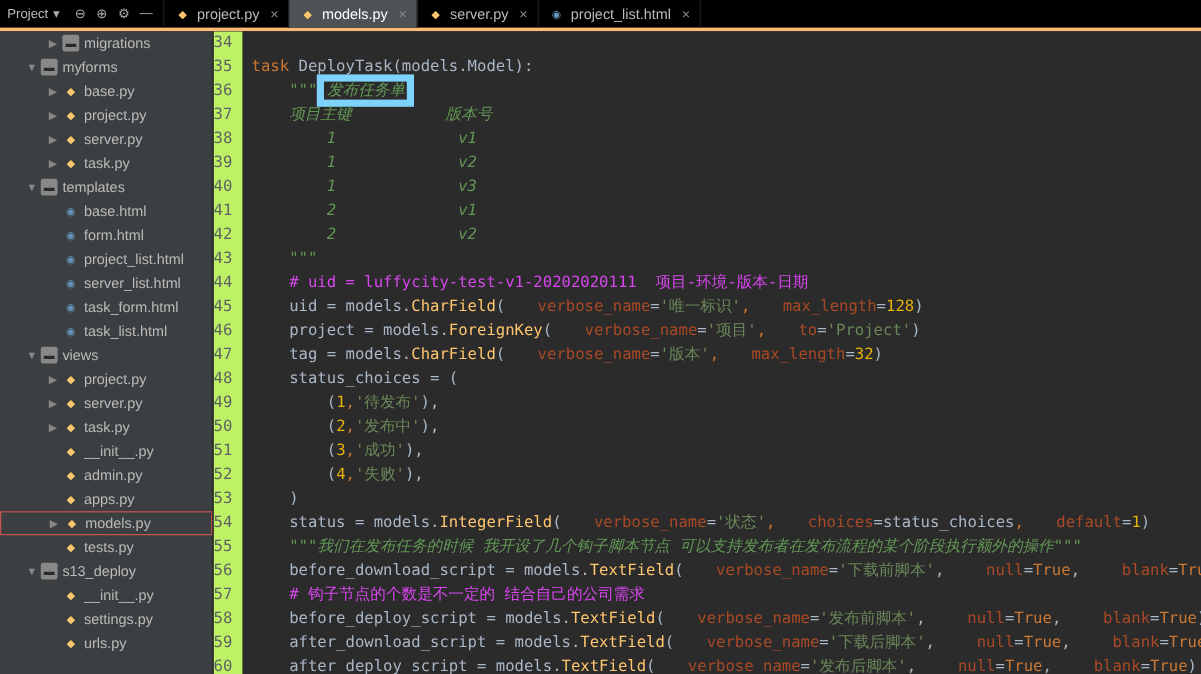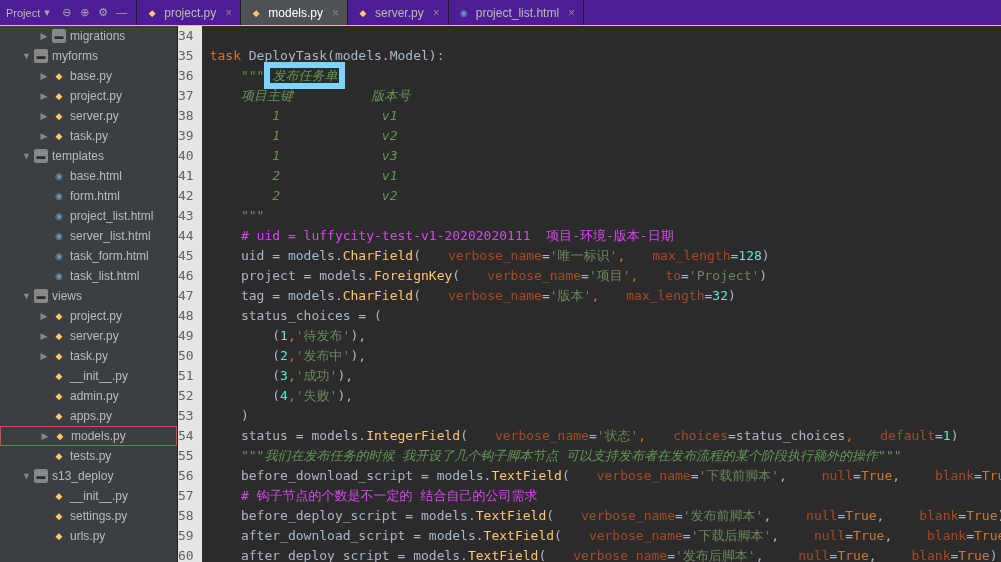--- a/index.html
+++ b/index.html
@@ -1,40 +1,40 @@
 <!DOCTYPE html>
 <html><head>
 <meta charset="utf-8">
 <style>
 * { margin:0; padding:0; box-sizing:border-box; }
 body { font-family:"Segoe UI",Arial,sans-serif; font-size:12px; background:#2b2b2b; color:#a9b7c6; width:1001px; height:562px; overflow:hidden; display:flex; flex-direction:column; }
-.tabs { height:26px; background:#4c1d95; display:flex; align-items:center; border-bottom:1px solid #fdba74; }
+.tabs { height:26px; background:#000000; display:flex; align-items:center; border-bottom:3px solid #fdba74; }
 .proj-header { display:flex; align-items:center; padding:0 6px; gap:4px; color:#bbb; font-size:11px; height:100%; border-right:1px solid #1e1e1e; }
 .tab { display:flex; align-items:center; height:100%; padding:0 8px; gap:5px; color:#bbb; font-size:12px; cursor:pointer; border-right:1px solid #1e1e1e; }
 .tab.active { background:#4e5254; color:#fff; }
 .tab-close { color:#888; font-size:12px; margin-left:4px; }
 .main { display:flex; flex:1; overflow:hidden; }
 .tree { width:178px; background:#3c3f41; overflow:hidden; border-right:1px solid #1e1e1e; font-size:12px; }
 .tree-item { display:flex; align-items:center; height:20px; gap:4px; cursor:pointer; color:#bbb; white-space:nowrap; }
 .tree-item.hl { border:1px solid #c75450; }
 .arrow { width:8px; display:inline-block; text-align:center; color:#888; font-size:9px; }
 .icon { width:14px; height:14px; display:inline-flex; align-items:center; justify-content:center; font-size:9px; border-radius:2px; }
 .icon.dirgrey { background:#888; color:#2b2b2b; }
 .icon.py { color:#ffc66d; }
 .icon.html { color:#6897bb; }
 .editor { flex:1; display:flex; background:#2b2b2b; overflow:hidden; font-family:"Consolas","Monaco",monospace; font-size:13px; line-height:20px; }
-.gutter { width:40px; text-align:left; padding-right:8px; color:#606366; background:#e5e5e5; user-select:none; }
+.gutter { width:40px; text-align:left; padding-right:8px; color:#606366; background:#bef264; user-select:none; }
 .gutter div { height:20px; }
 .code { flex:1; padding-left:8px; position:relative; }
 .code-line { height:20px; white-space:pre; }
 .kw { color:#cc7832; }
 .str { color:#6a8759; }
 .doccom { color:#629755; font-style:italic; }
 .com { color:#d946ef; }
-.num { color:#5eead4; }
+.num { color:#eab308; }
 .param { color:#aa4926;margin-left:27px; }
 .fn { color:#ffc66d; }
 .boxed { border:6px solid #7dd3fc; padding:0 2px; }
 .header-icon { width:14px; height:14px; display:inline-block; color:#aaa; }
 </style>
 </head>
 <body>
 
 <div class="tabs">
   <div class="proj-header">

